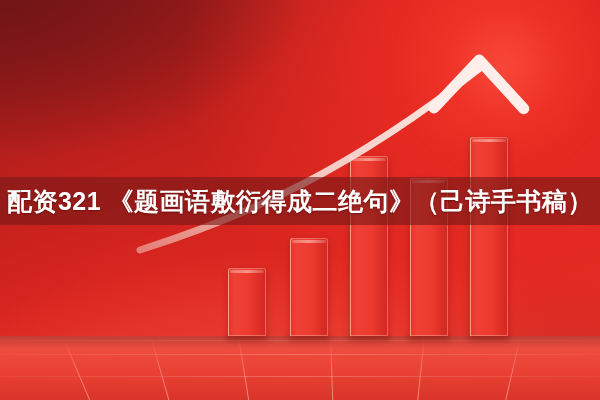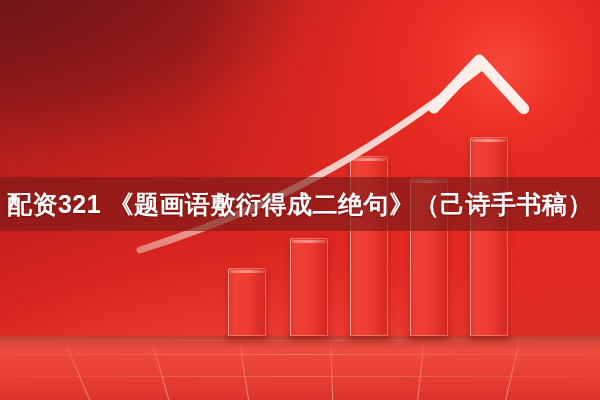--- a/index.html
+++ b/index.html
@@ -108,21 +108,21 @@
     left: 0; top: 0;
     width: 600px; height: 400px;
     pointer-events: none;
   }
 
   
   .banner {
     position: absolute;
     left: 0; right: 0;
     top: 177px;
-    height: 54px;
+    height: 48px;
     background: rgba(120,24,22,0.62);
     display: flex;
     align-items: center;
   }
   .banner-text {
     width: 100%;
     text-align: center;
     color: #ffffff;
     font-size: 25px;
     font-weight: 700;

